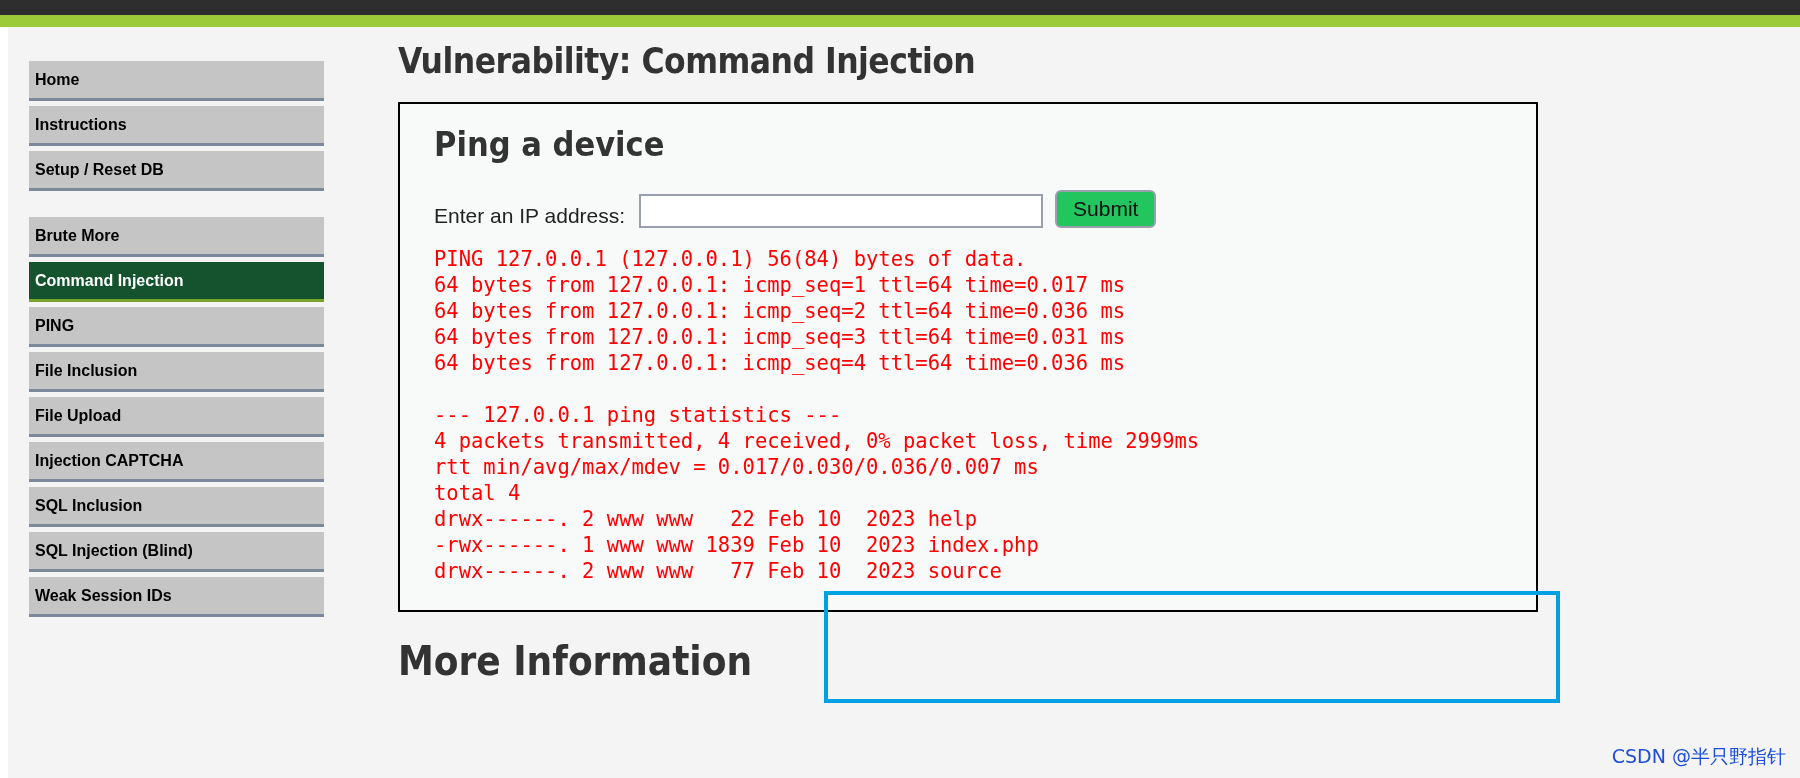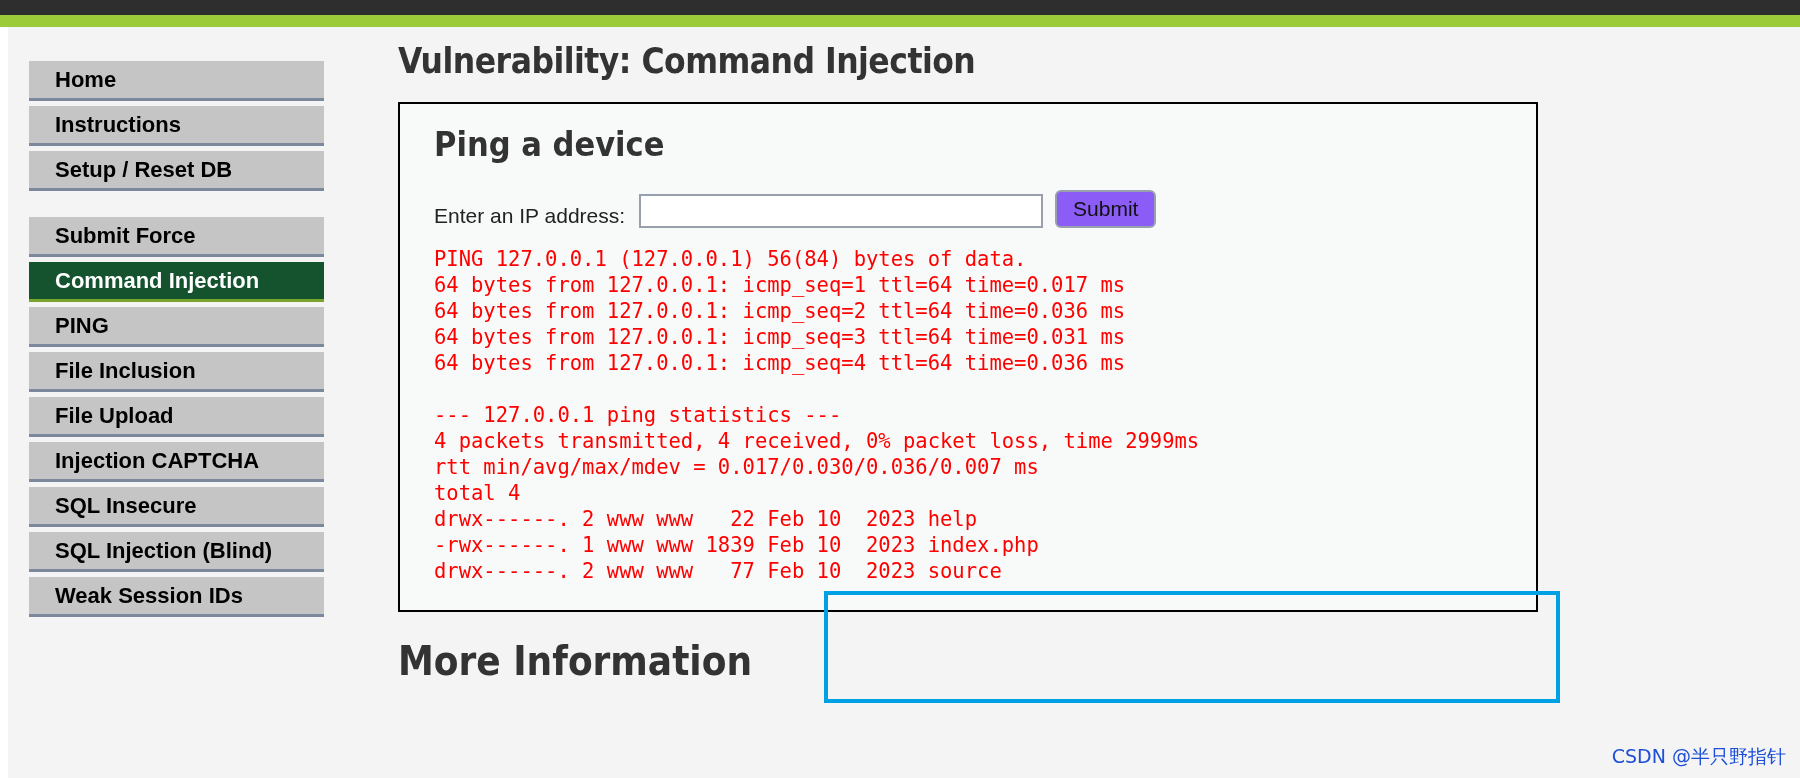--- a/index.html
+++ b/index.html
@@ -43,23 +43,23 @@
     width: 295px;
   }
   .nav-item {
     display: block;
     width: 295px;
     height: 40px;
     line-height: 38px;
     background: #c5c5c5;
     border-bottom: 3px solid #7c889c;
     color: #000000;
-    font-size: 22px;
-    font-weight: bold;
-    padding-left: 26px;
+    font-size: 16px;
+    font-weight: bold;
+    padding-left: 6px;
     margin-bottom: 5px;
     white-space: nowrap;
     overflow: hidden;
     cursor: pointer;
     font-family: "Liberation Sans", sans-serif;
   }
   .nav-item.selected {
     background: #14532d;
     color: #ffffff;
     border-bottom: 3px solid #7ba42c;
@@ -115,21 +115,21 @@
     background: #ffffff;
     font-size: 18px;
     padding: 2px 6px;
     outline: none;
     font-family: "Liberation Sans", sans-serif;
   }
   #submit-button {
     margin-left: 12px;
     height: 38px;
     padding: 0 16px;
-    background: #8b5cf6;
+    background: #22c55e;
     border: 2px solid #9a9fad;
     border-radius: 6px;
     font-size: 21px;
     color: #111111;
     cursor: pointer;
     font-family: "Liberation Sans", sans-serif;
   }
 
   
   #terminal-output {
@@ -182,27 +182,27 @@
 <div id="topbar-green"></div>
 
 <div id="page-shell">
   <div id="left-gutter"></div>
 
   <nav id="sidebar">
       <a class="nav-item">Home</a>
       <a class="nav-item">Instructions</a>
       <a class="nav-item">Setup / Reset DB</a>
       <div class="nav-gap"></div>
-      <a class="nav-item">Submit Force</a>
+      <a class="nav-item">Brute More</a>
       <a class="nav-item selected">Command Injection</a>
       <a class="nav-item">PING</a>
       <a class="nav-item">File Inclusion</a>
       <a class="nav-item">File Upload</a>
       <a class="nav-item">Injection CAPTCHA</a>
-      <a class="nav-item">SQL Insecure</a>
+      <a class="nav-item">SQL Inclusion</a>
       <a class="nav-item">SQL Injection (Blind)</a>
       <a class="nav-item">Weak Session IDs</a>
     </nav>
 
   <div id="main">
     <h1 id="page-title">Vulnerability: Command Injection</h1>
 
     <div id="vuln-panel">
       <h2 id="panel-heading">Ping a device</h2>
 

